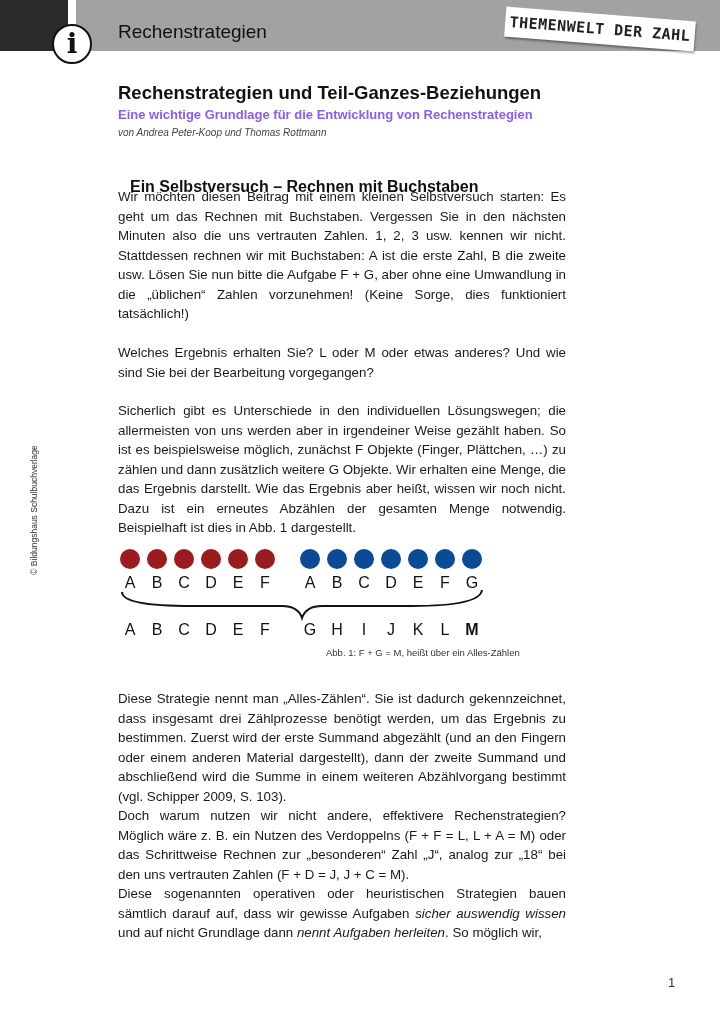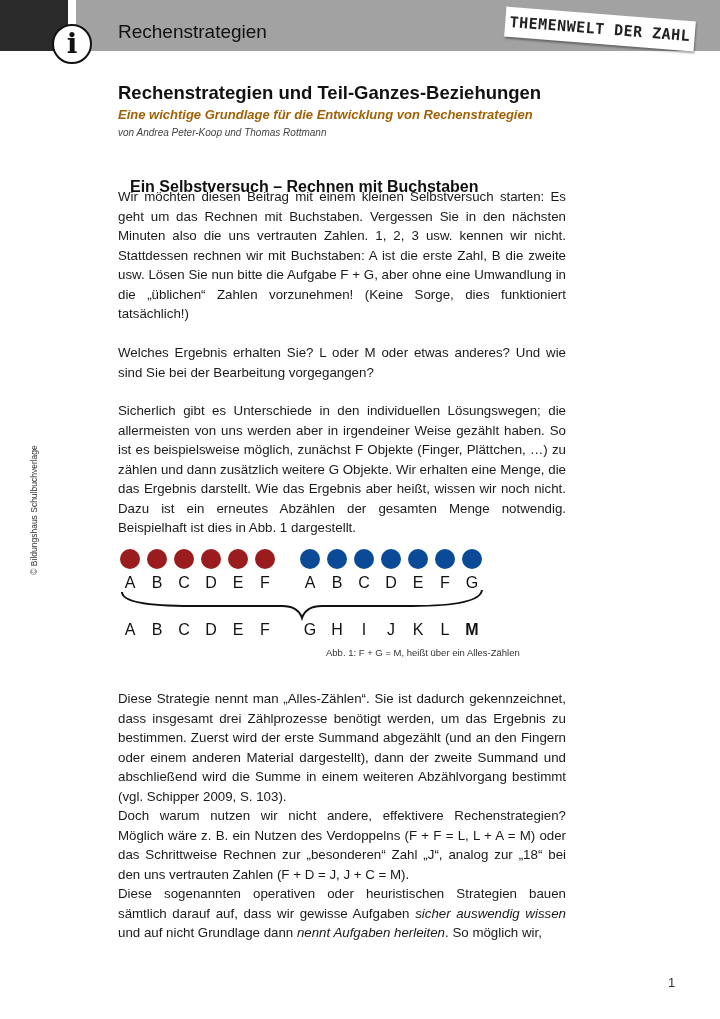--- a/index.html
+++ b/index.html
@@ -15,21 +15,21 @@
           background:#fff; border:2px solid #111; box-sizing:border-box; }
   .info span { position:absolute; left:0; right:0; top:1px; text-align:center; font-family:"DejaVu Serif",serif;
                font-weight:bold; font-size:28px; color:#111; line-height:34px; }
   .theme-tag { position:absolute; left:505px; top:14px; width:190px; height:30px; background:#fff;
                transform:rotate(4.5deg); box-shadow:1px 2px 2px rgba(0,0,0,.35);
                font-family:"DejaVu Sans Mono","Liberation Mono",monospace; font-weight:bold; font-size:15px;
                letter-spacing:0.5px; color:#222; text-align:center; line-height:30px; }
   h1 { position:absolute; left:118px; top:82px; margin:0; font-size:18.5px; font-weight:bold;
        font-family:"Liberation Sans",sans-serif; color:#111; }
   .subtitle { position:absolute; left:118px; top:107px; font-size:13px; font-weight:bold;
-              font-family:"Liberation Sans",sans-serif; color:#a16207;font-style:italic; }
+              font-family:"Liberation Sans",sans-serif; color:#8b5cf6; }
   .authors { position:absolute; left:118px; top:127px; font-size:10px; font-style:italic; color:#444;
              font-family:"Liberation Sans",sans-serif; }
   h2 { position:absolute; left:118px; top:166px; margin:12px; font-size:16px; font-weight:bold;
        font-family:"Liberation Sans",sans-serif; color:#111; }
   p.body { position:absolute; left:118px; width:448px; margin:0; font-size:13.3px; line-height:19.5px;
            text-align:justify; font-family:"Liberation Sans",sans-serif; color:#1a1a1a; }
   em { }
   .fig { position:absolute; left:112px; top:545px; width:460px; height:120px; }
   .dot { position:absolute; width:20px; height:20px; border-radius:50%; }
   .lbl { position:absolute; font-family:"Liberation Sans",sans-serif; font-size:16px; color:#111; width:20px; text-align:center; }

